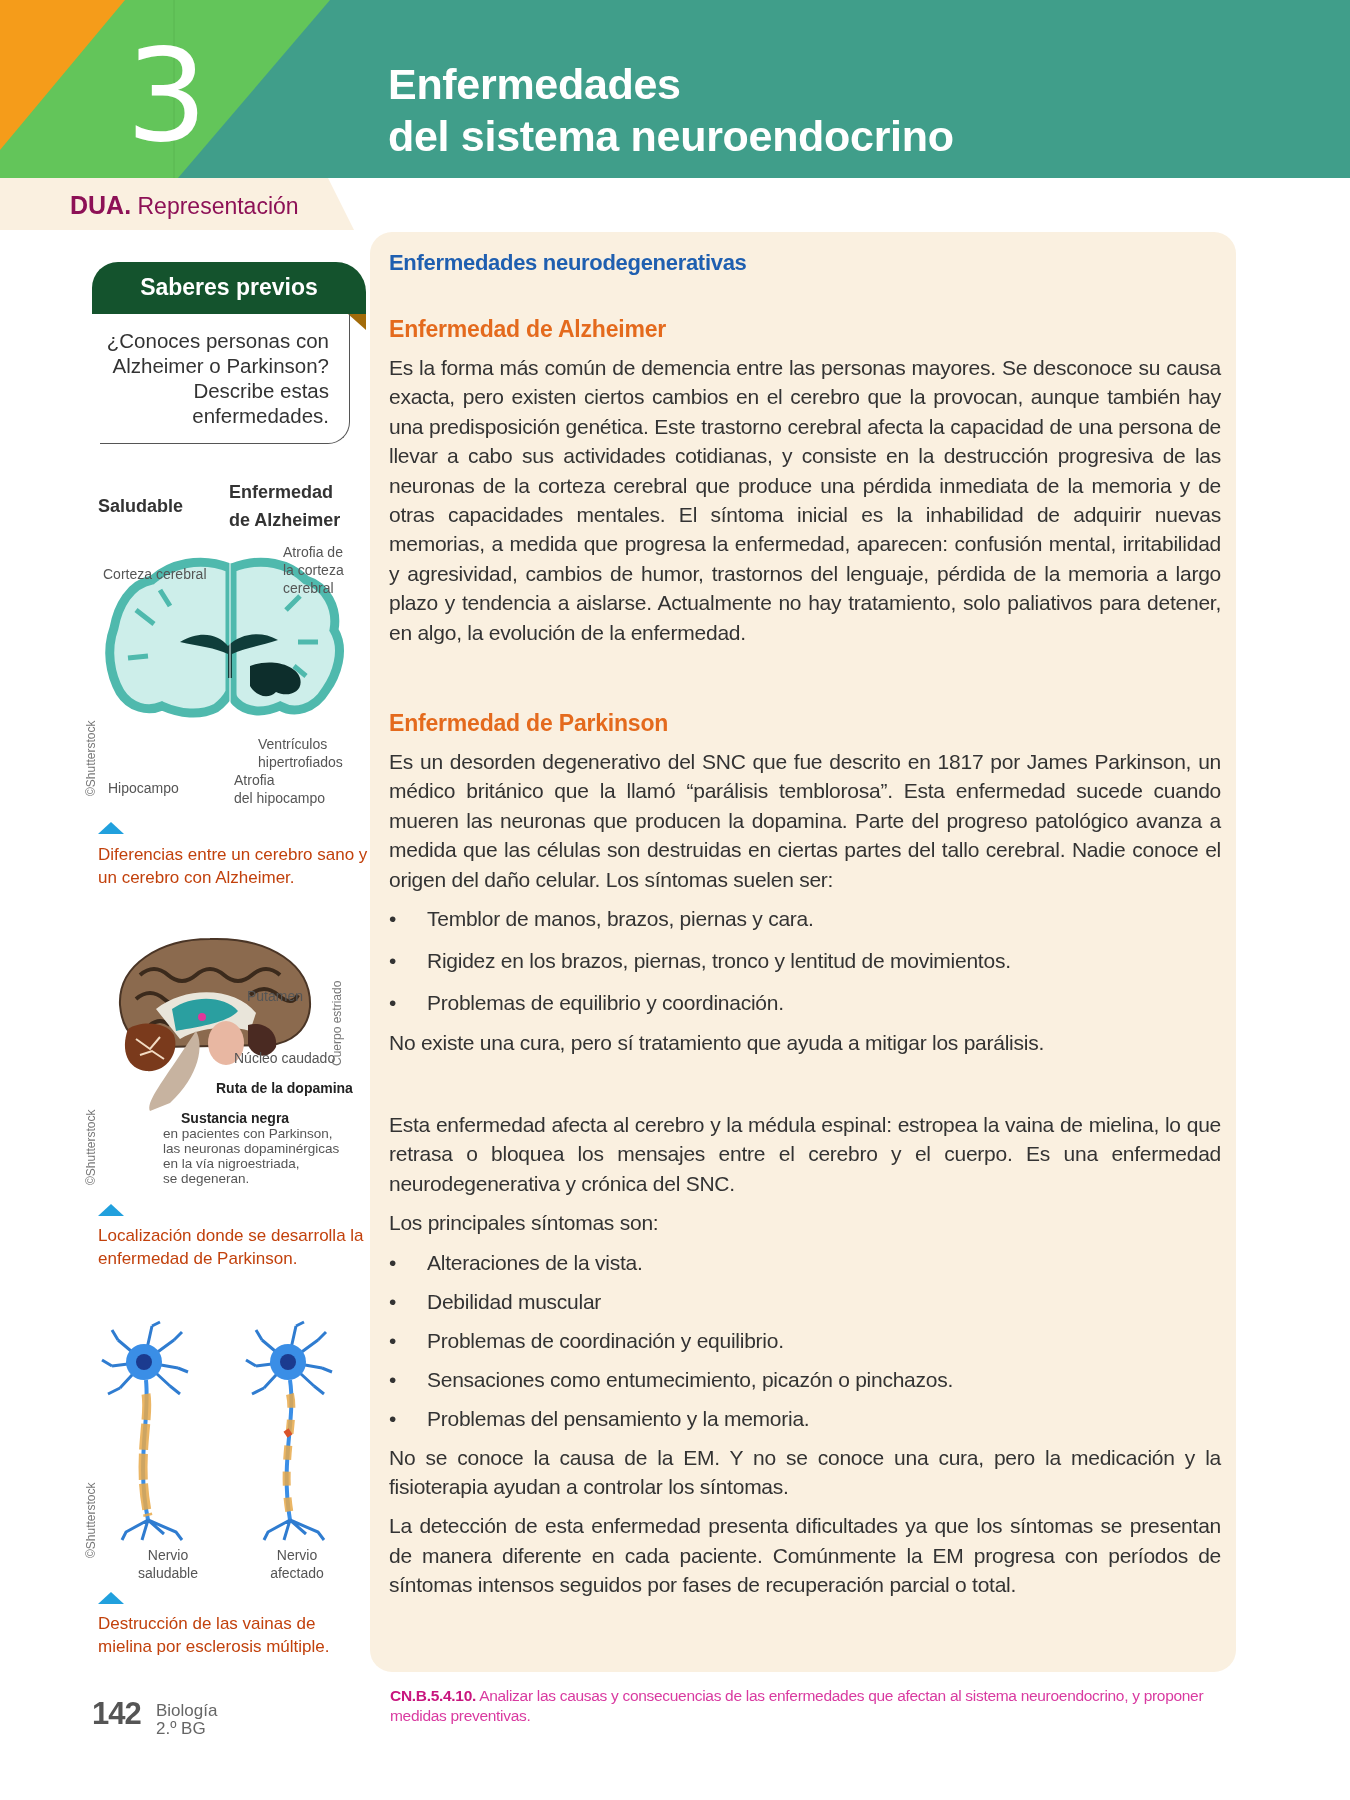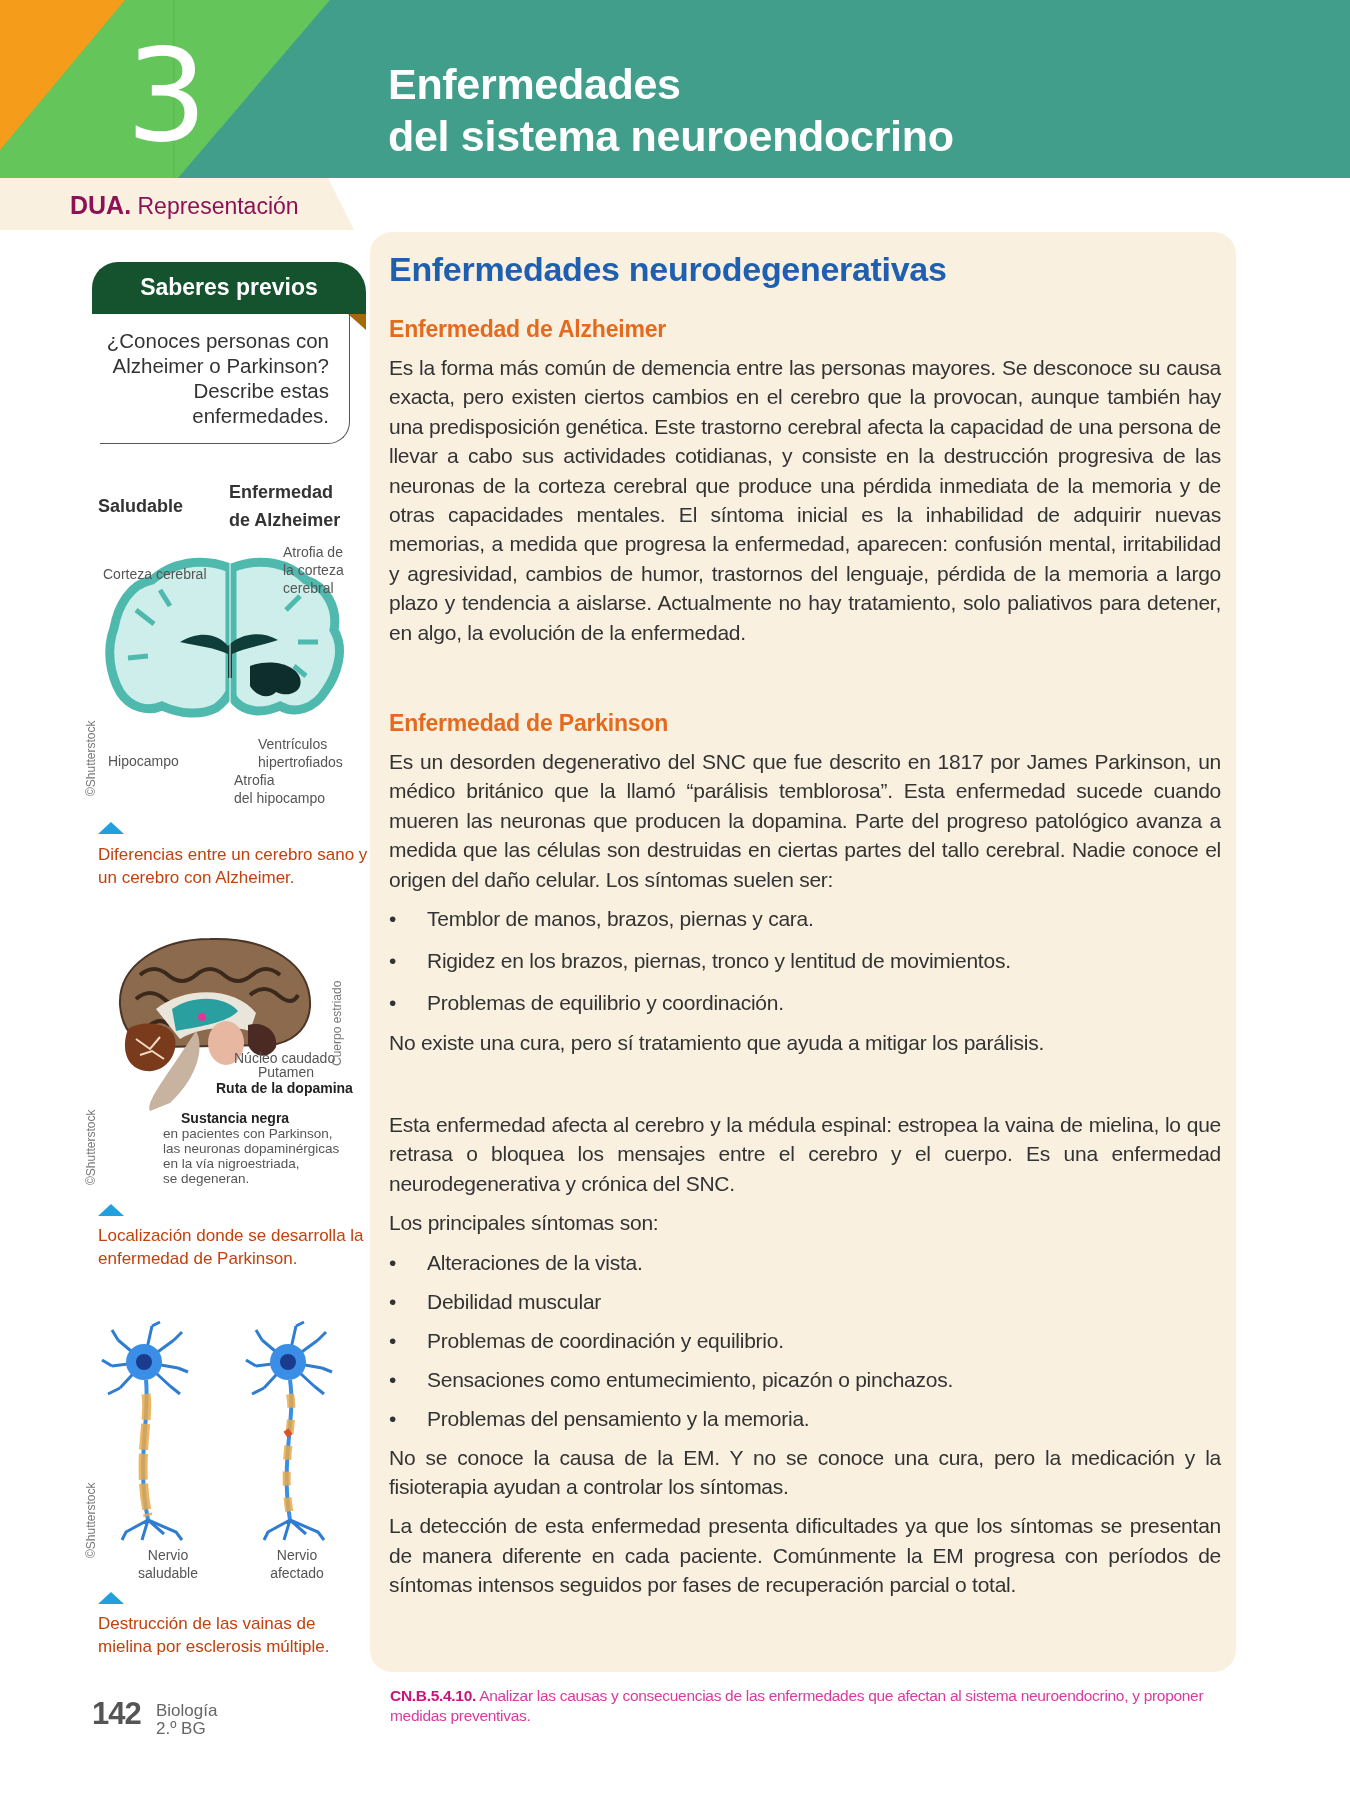--- a/index.html
+++ b/index.html
@@ -27,21 +27,21 @@
   .saberes-text { position: absolute; right: 20px; top: 14px; width: 240px; text-align: right; font-size: 20.5px; line-height: 25px; color: #333; font-weight: 300; }
 
   .fig-label { position: absolute; font-size: 14px; line-height: 17px; color: #555; }
   .fig-label-bold { position: absolute; font-size: 18px; line-height: 28px; font-weight: bold; color: #333; }
   .credit { position: absolute; font-size: 12px; color: #777; transform: rotate(-90deg); transform-origin: left top; white-space: nowrap; }
   .caret { position: absolute; width: 0; height: 0; border-left: 13px solid transparent; border-right: 13px solid transparent; border-bottom: 12px solid #21a0dd; }
   .caption { position: absolute; left: 98px; width: 270px; font-size: 17px; line-height: 23px; color: #c2410c; font-weight: 400; }
 
   
   .card { position: absolute; left: 370px; top: 232px; width: 866px; height: 1440px; background: #faf0e0; border-radius: 22px; }
-  .h1 { position: absolute; left: 19px; top: 18px; font-size: 34px; font-weight: bold; color: #1f5fb0; letter-spacing: -0.3px; }
+  .h1 { position: absolute; left: 19px; top: 18px; font-size: 22px; font-weight: bold; color: #1f5fb0; letter-spacing: -0.3px; }
   .h2 { font-size: 23px; font-weight: bold; color: #e46a1d; letter-spacing: -0.2px; }
   .para { font-size: 21px; line-height: 29.4px; color: #333; text-align: justify; font-family: "Liberation Sans", sans-serif; letter-spacing: -0.25px; }
   .section { position: absolute; left: 19px; width: 832px; }
   ul.bullets { list-style: none; }
   ul.bullets li { position: relative; padding-left: 38px; font-size: 21px; line-height: 29px; letter-spacing: -0.25px; color: #333; }
   ul.bullets li::before { content: "•"; position: absolute; left: 0; top: 0; color: #333; }
 
   
   .pg-num { position: absolute; left: 92px; top: 1696px; font-size: 31px; font-weight: bold; color: #555; letter-spacing: -1px; }
   .pg-sub { position: absolute; left: 156px; top: 1702px; font-size: 17px; line-height: 18px; color: #666; }
@@ -100,21 +100,21 @@
     <path d="M150,116 C170,108 196,114 200,128 C204,142 188,148 176,142 C168,150 156,146 150,136 Z" fill="#0d2e2c"></path>
     <line x1="130" y1="10" x2="130" y2="160" stroke="#ffffff" stroke-width="1"></line>
   </svg>
 
   <div class="fig-label" style="left:103px; top:566px;">Corteza cerebral</div>
   <div class="fig-label" style="left:283px; top:544px;">Atrofia de</div>
   <div class="fig-label" style="left:283px; top:562px;">la corteza</div>
   <div class="fig-label" style="left:283px; top:580px;">cerebral</div>
   <div class="fig-label" style="left:258px; top:736px;">Ventrículos</div>
   <div class="fig-label" style="left:258px; top:754px;">hipertrofiados</div>
-  <div class="fig-label" style="left:108px; top:753px;">Hipocampo</div>
+  <div class="fig-label" style="left:108px; top:780px;">Hipocampo</div>
   <div class="fig-label" style="left:234px; top:772px;">Atrofia</div>
   <div class="fig-label" style="left:234px; top:790px;">del hipocampo</div>
   <div class="credit" style="left:84px; top:796px;">©Shutterstock</div>
 
   <div class="caret" style="left:98px; top:822px;"></div>
   <div class="caption" style="top:843px;">Diferencias entre un cerebro sano y un cerebro con Alzheimer.</div>
 </div>
 
 <div>
   <svg style="position:absolute; left:100px; top:935px;" width="240" height="180">
@@ -122,21 +122,21 @@
     <path d="M40,40 q14,-12 28,0 t28,0 t28,0 t28,0 t28,0 M36,64 q14,-12 28,0 t28,0 M150,60 q14,-12 28,0 t20,0 M50,90 q10,-8 20,0" stroke="#3b2a1c" stroke-width="4" fill="none"></path>
     <path d="M56,74 C86,50 136,52 156,78 L150,96 C130,90 100,92 80,104 Z" fill="#e9e5da"></path>
     <path d="M72,74 C92,60 124,60 138,76 C128,88 96,92 76,96 Z" fill="#2a9fa0"></path>
     <circle cx="102" cy="82" r="4" fill="#e0389a"></circle>
     <path d="M28,94 C40,86 66,86 74,100 C80,118 66,138 46,136 C28,134 20,116 28,94 Z" fill="#7a3a1c"></path>
     <path d="M36,104 l14,10 l10,-12 M40,120 l12,-4 l12,8" stroke="#f2dcc4" stroke-width="2" fill="none"></path>
     <path d="M96,96 C104,110 100,140 70,168 L50,176 C46,168 60,150 80,120 Z" fill="#c7b3a0"></path>
     <ellipse cx="126" cy="108" rx="18" ry="22" fill="#e8b7a2"></ellipse>
     <path d="M148,90 C164,86 178,96 176,112 C170,124 154,124 148,110 Z" fill="#4a2a22"></path>
   </svg>
-  <div class="fig-label" style="left:247px; top:1064px;margin-left:11px;">Putamen</div>
+  <div class="fig-label" style="left:247px; top:988px;">Putamen</div>
   <div class="fig-label" style="left:234px; top:1050px;">Núcleo caudado</div>
   <div class="credit" style="left:330px; top:1066px;">Cuerpo estriado</div>
   <div class="fig-label" style="left:216px; top:1080px; font-weight:bold; color:#222;">Ruta de la dopamina</div>
   <div class="fig-label" style="left:163px; top:1110px; font-weight:bold; color:#222;margin-left:18px;">Sustancia negra</div>
   <div class="fig-label" style="left:163px; top:1126px; line-height:15px; font-size:13.5px;">en pacientes con Parkinson,</div>
   <div class="fig-label" style="left:163px; top:1141px; line-height:15px; font-size:13.5px;">las neuronas dopaminérgicas</div>
   <div class="fig-label" style="left:163px; top:1156px; line-height:15px; font-size:13.5px;">en la vía nigroestriada,</div>
   <div class="fig-label" style="left:163px; top:1171px; line-height:15px; font-size:13.5px;">se degeneran.</div>
   <div class="credit" style="left:84px; top:1185px;">©Shutterstock</div>
 

